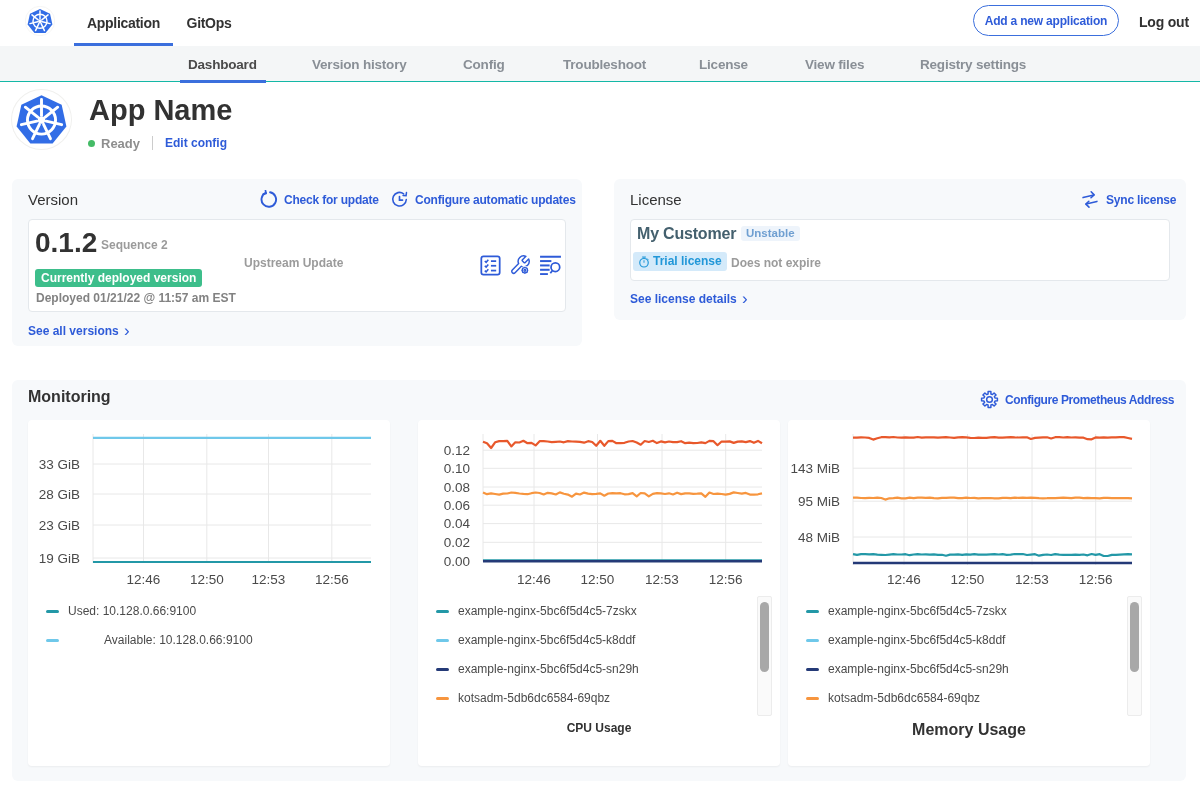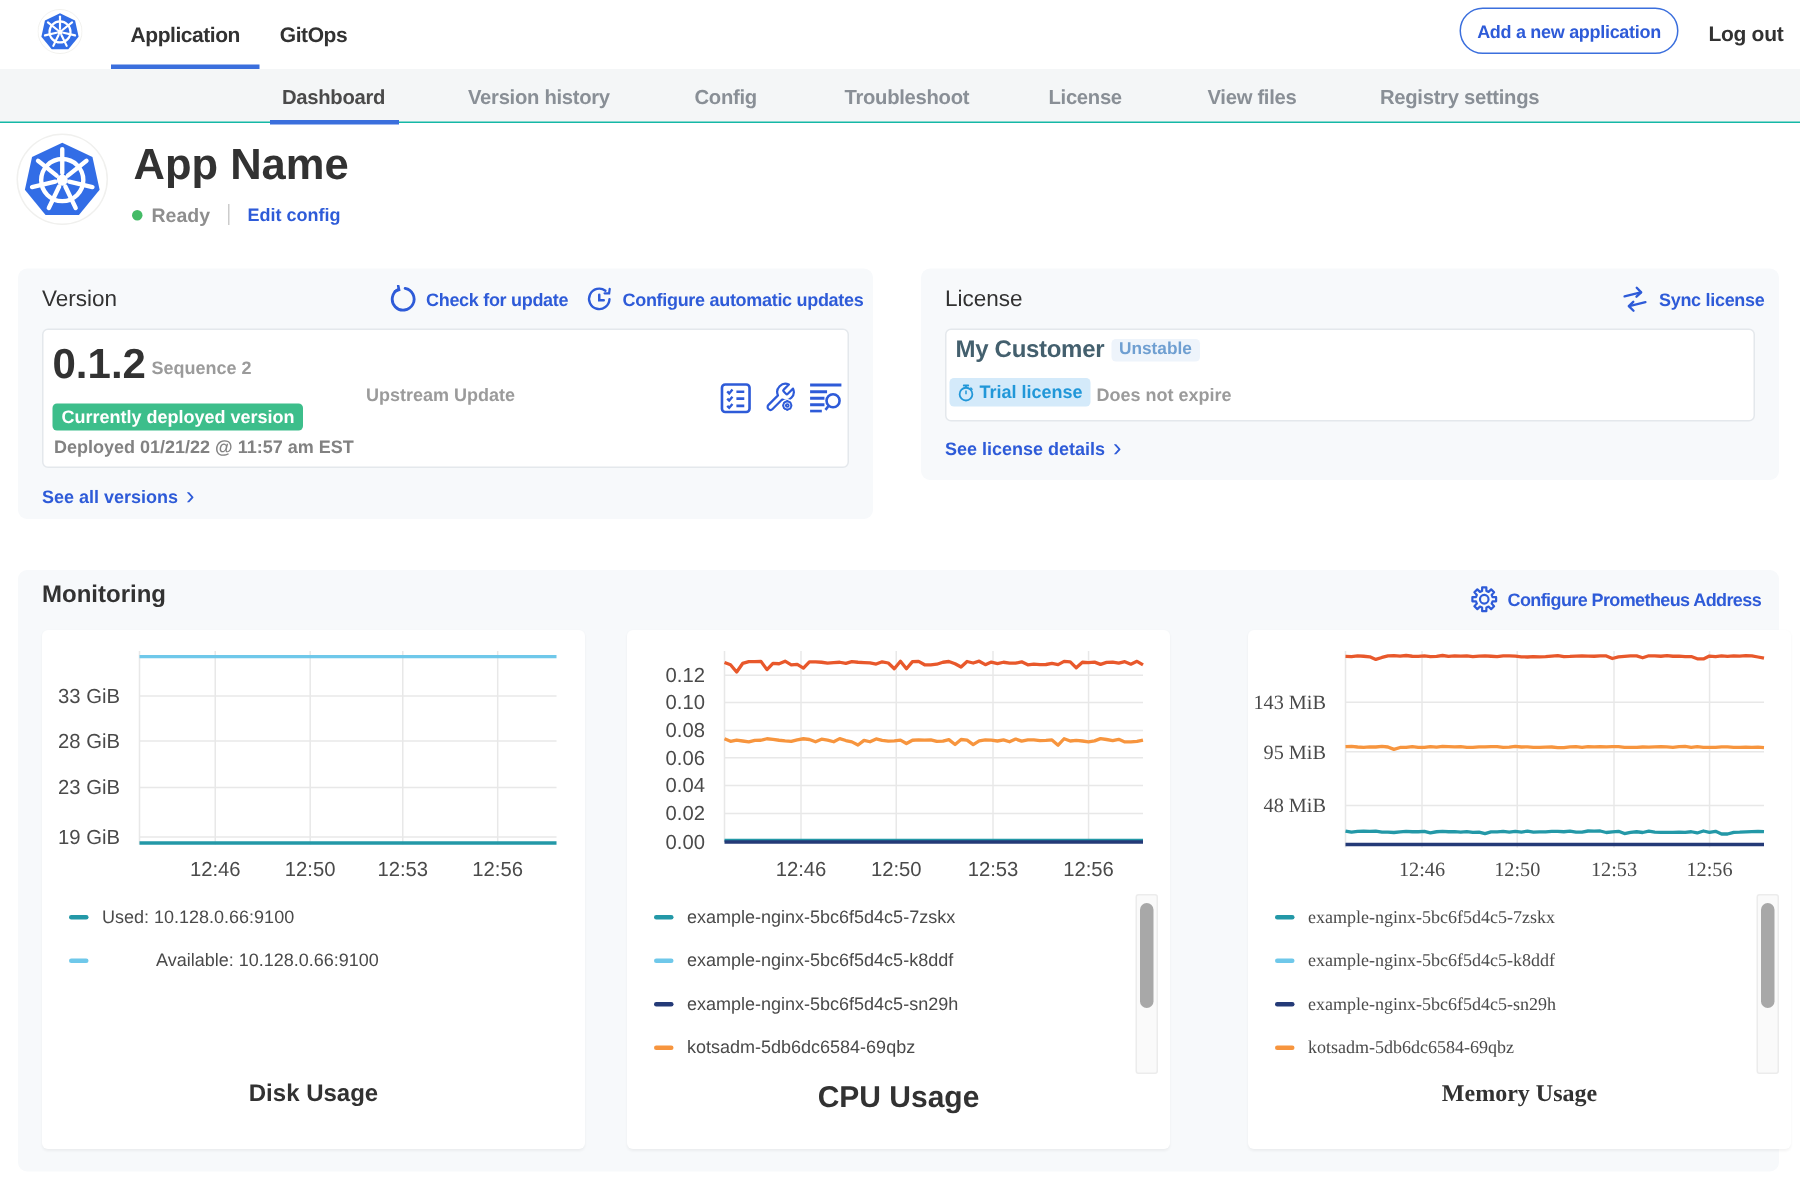--- a/index.html
+++ b/index.html
@@ -208,21 +208,20 @@
 <line x1="65" y1="142" x2="343" y2="142" stroke="#2398a7" stroke-width="2.2"></line>
 </svg></div>
         <div style="position:absolute; left:18px; top:184px; width:320px; display:flex; align-items:center;">
 <span style="display:inline-block; width:13px; height:3px; border-radius:1.5px; background:#2398a7; margin-right:9px;"></span>
 <span style="font-size:12px; color:#4a4a4a;">Used: 10.128.0.66:9100</span>
         </div>
 <div style="position:absolute; left:18px; top:213px; width:320px; display:flex; align-items:center;">
 <span style="display:inline-block; width:13px; height:3px; border-radius:1.5px; background:#6fc8ea; margin-right:9px;"></span>
 <span style="font-size:12px; color:#4a4a4a;margin-left:36px;">Available: 10.128.0.66:9100</span>
         </div>
-        <div style="position:absolute; left:0; top:301px; width:362px; text-align:center; font-size:16px; font-weight:700; color:#323232;">Disk Usage</div>
       </div>
     <div class="whitebox" style="left:406px; top:40px; width:362px; height:346px; border:none; box-shadow:0 1px 2px rgba(0,0,0,0.05);" id="chart2">
         <div style="position:absolute; left:0; top:0px;"><svg width="362" height="175" viewBox="0 0 362 175">
 <line x1="65" y1="30.2" x2="344" y2="30.2" stroke="#e8e8e8" stroke-width="1"></line>
 <text x="52" y="34.7" font-size="13.5" fill="#4a4a4a" text-anchor="end">0.12</text>
 <line x1="65" y1="48.3" x2="344" y2="48.3" stroke="#e8e8e8" stroke-width="1"></line>
 <text x="52" y="52.8" font-size="13.5" fill="#4a4a4a" text-anchor="end">0.10</text>
 <line x1="65" y1="67.0" x2="344" y2="67.0" stroke="#e8e8e8" stroke-width="1"></line>
 <text x="52" y="71.5" font-size="13.5" fill="#4a4a4a" text-anchor="end">0.08</text>
 <line x1="65" y1="85.2" x2="344" y2="85.2" stroke="#e8e8e8" stroke-width="1"></line>
@@ -259,23 +258,23 @@
 <span style="display:inline-block; width:13px; height:3px; border-radius:1.5px; background:#243a77; margin-right:9px;"></span>
 <span style="font-size:12px; color:#4a4a4a;">example-nginx-5bc6f5d4c5-sn29h</span>
         </div>
 <div style="position:absolute; left:18px; top:271px; width:320px; display:flex; align-items:center;">
 <span style="display:inline-block; width:13px; height:3px; border-radius:1.5px; background:#f7953e; margin-right:9px;"></span>
 <span style="font-size:12px; color:#4a4a4a;">kotsadm-5db6dc6584-69qbz</span>
         </div>
         <div style="position:absolute; left:339px; top:176px; width:15px; height:120px; background:#fafafa; border:1px solid #ececec; border-radius:2px;">
 <div style="position:absolute; left:2px; top:5px; width:9px; height:70px; background:#a8a8a8; border-radius:5px;"></div>
         </div>
-        <div style="position:absolute; left:0; top:301px; width:362px; text-align:center; font-size:20px; font-weight:700; color:#323232;">CPU Usage</div>
+        <div style="position:absolute; left:0; top:301px; width:362px; text-align:center; font-size:12px; font-weight:700; color:#323232;">CPU Usage</div>
       </div>
-    <div class="whitebox" style="left:820px; top:40px; width:362px; height:346px; border:none; box-shadow:0 1px 2px rgba(0,0,0,0.05);font-family:Liberation Serif, serif;" id="chart3">
+    <div class="whitebox" style="left:776px; top:40px; width:362px; height:346px; border:none; box-shadow:0 1px 2px rgba(0,0,0,0.05);" id="chart3">
         <div style="position:absolute; left:0; top:0px;"><svg width="362" height="175" viewBox="0 0 362 175">
 <line x1="65" y1="48.2" x2="344" y2="48.2" stroke="#e8e8e8" stroke-width="1"></line>
 <text x="52" y="52.7" font-size="13.5" fill="#4a4a4a" text-anchor="end">143 MiB</text>
 <line x1="65" y1="81.2" x2="344" y2="81.2" stroke="#e8e8e8" stroke-width="1"></line>
 <text x="52" y="85.7" font-size="13.5" fill="#4a4a4a" text-anchor="end">95 MiB</text>
 <line x1="65" y1="117.0" x2="344" y2="117.0" stroke="#e8e8e8" stroke-width="1"></line>
 <text x="52" y="121.5" font-size="13.5" fill="#4a4a4a" text-anchor="end">48 MiB</text>
 <line x1="116.0" y1="14" x2="116.0" y2="145" stroke="#e8e8e8" stroke-width="1"></line>
 <text x="116.0" y="164" font-size="13.5" fill="#4a4a4a" text-anchor="middle">12:46</text>
 <line x1="179.5" y1="14" x2="179.5" y2="145" stroke="#e8e8e8" stroke-width="1"></line>

